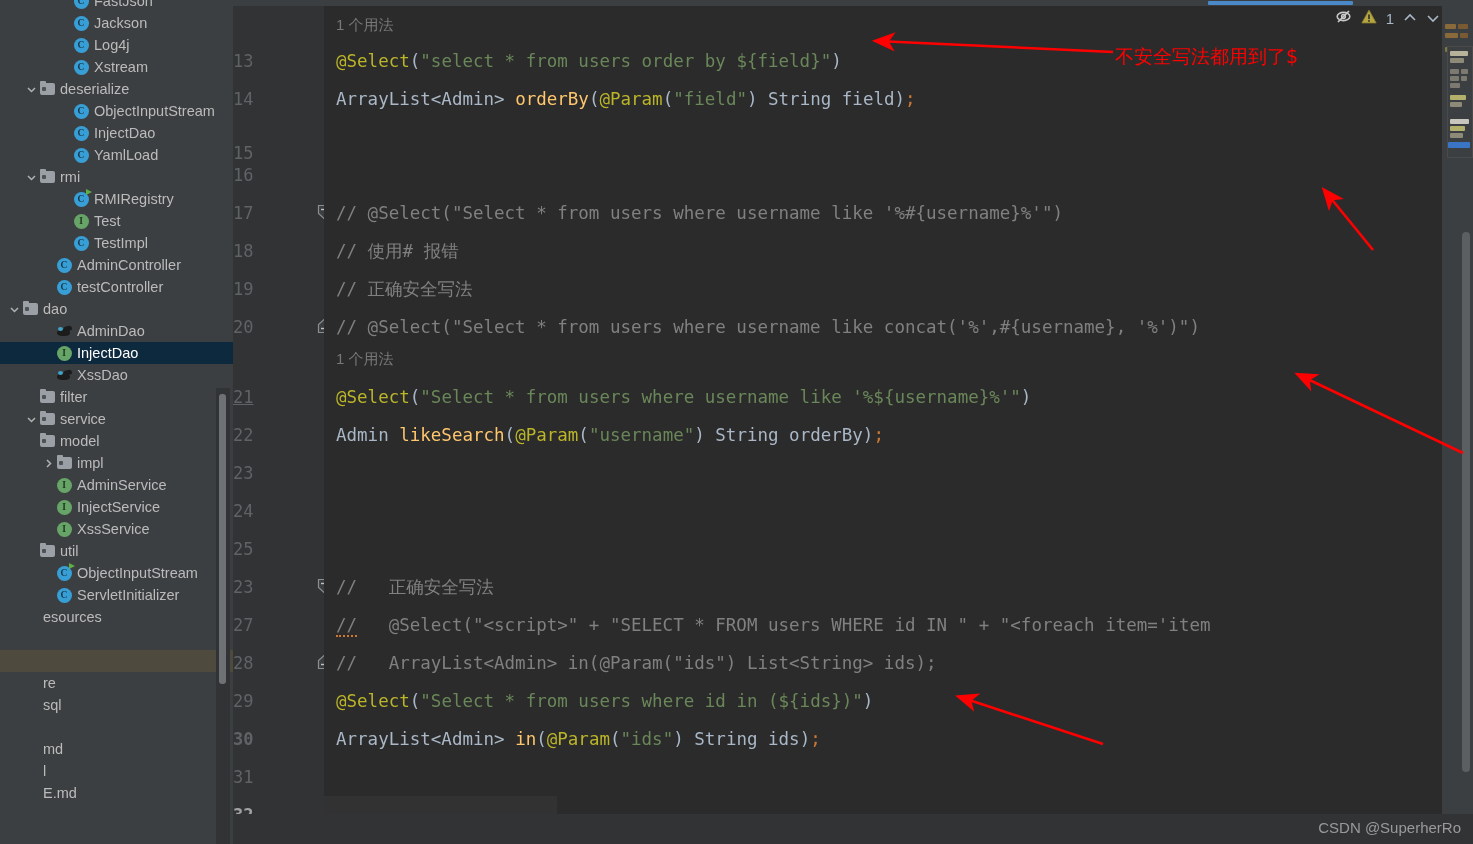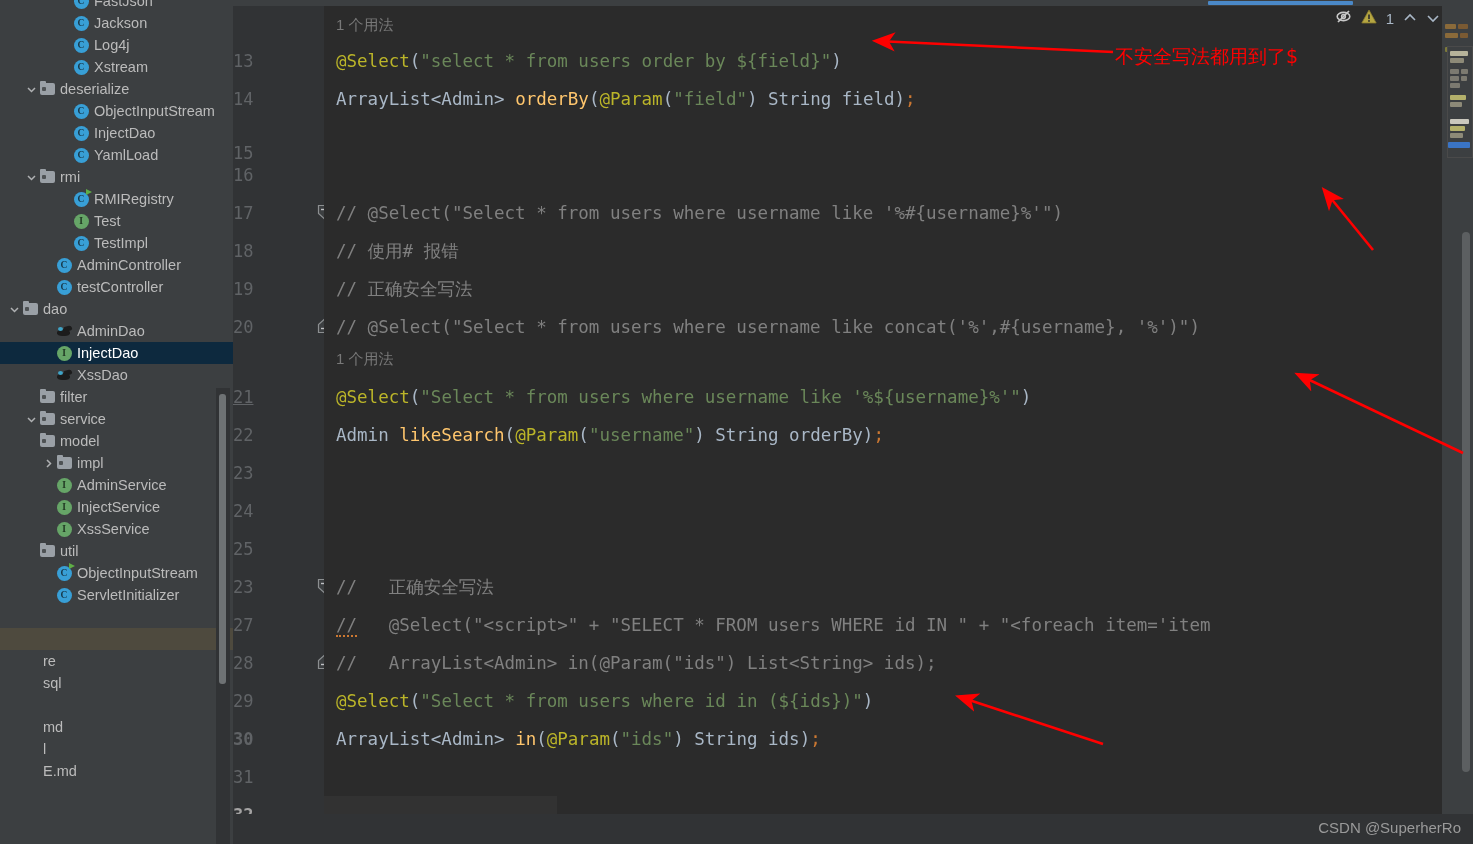--- a/index.html
+++ b/index.html
@@ -384,20 +384,26 @@
           </span>
           <span class="lbl">ObjectInputStream</span>
         </div>
         <div class="node">
           <span style="display:inline-block;width:42px"></span>
           <span class="arrow"></span>
           <span class="ico">
             <span class="badge c">C</span>
           </span>
           <span class="lbl">ServletInitializer</span>
+        </div>
+        <div class="node">
+          <span style="display:inline-block;width:8px"></span>
+          <span class="arrow"></span>
+          <span class="ico"></span>
+          <span class="lbl">esources</span>
         </div>
         <div class="node">
           <span style="display:inline-block;width:8px"></span>
           <span class="arrow"></span>
           <span class="ico"></span>
           <span class="lbl"></span>
         </div>
         <div class="node hl">
           <span style="display:inline-block;width:8px"></span>
           <span class="arrow"></span>

